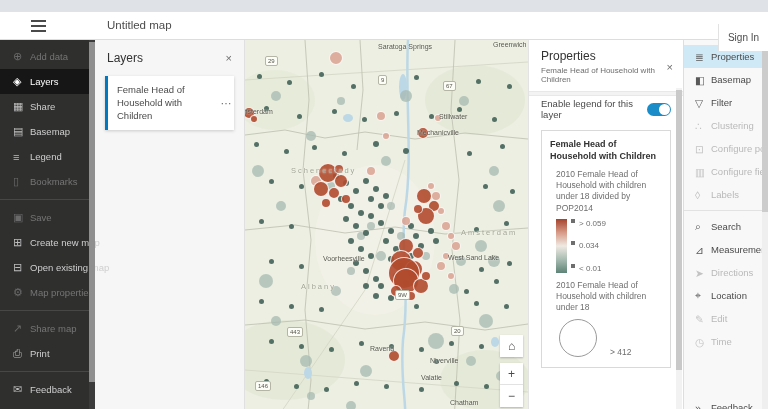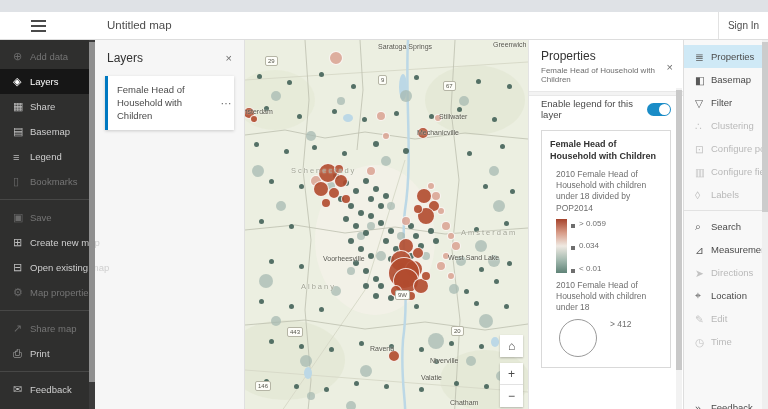--- a/index.html
+++ b/index.html
@@ -4,21 +4,21 @@
 <style>
   html,body{margin:0;padding:0;background:#dfe2e6;}
   *{box-sizing:border-box;font-family:"Liberation Sans",sans-serif;}
   .app{position:relative;width:768px;height:409px;background:#fff;overflow:hidden;font-size:11px;color:#323232;margin-top:12px;}
 
   
   .topbar{position:absolute;left:0;top:0;width:768px;height:28px;background:#fff;border-bottom:1px solid #ddd;z-index:30;}
   .hamburger{position:absolute;left:31px;top:8px;width:15px;height:12px;cursor:pointer;display:flex;flex-direction:column;justify-content:space-between;}
   .hamburger span{display:block;height:2px;background:#4a4a4a;}
   .map-title{position:absolute;left:107px;top:7px;font-size:11.5px;color:#4c4c4c;}
-  .signin{position:absolute;right:0;top:0;height:27px;width:50px;background:#fff;border:none;border-left:1px solid #e2e2e2;font-size:10px;color:#4c4c4c;cursor:pointer;}
+  .signin{position:absolute;right:0;top:12px;height:27px;width:50px;background:#fff;border:none;border-left:1px solid #e2e2e2;font-size:10px;color:#4c4c4c;cursor:pointer;}
 
   
   .leftbar{position:absolute;left:0;top:28px;width:95px;height:381px;background:#2f2f2e;padding-top:4px;z-index:20;}
   .lb-item{height:25px;display:flex;align-items:center;padding-left:13px;cursor:pointer;color:#cfcfcf;}
   .lb-item .ic{width:17px;font-size:11px;color:#bdbdbd;flex:0 0 17px;text-align:left;}
   .lb-item .lb-label{font-size:9.5px;white-space:nowrap;}
   .lb-item.active{background:#161616;color:#fff;}
   .lb-item.active .ic{color:#fff;}
   .lb-item.disabled{color:#757575;cursor:default;}
   .lb-item.disabled .ic{color:#6a6a6a;}
@@ -62,24 +62,24 @@
   .pp-toggle-row{display:flex;justify-content:space-between;align-items:center;padding:2px 12px 10px 12px;}
   .pp-toggle-label{font-size:9.5px;color:#4a4a4a;}
   .toggle{position:relative;width:26px;height:13px;border-radius:7px;cursor:pointer;}
   .toggle .knob{position:absolute;right:1px;top:1px;width:11px;height:11px;border-radius:50%;background:#fff;}
   .legend-box{margin:0 12px 10px 12px;border:1px solid #d9d9d9;padding:8px 8px 10px 8px;}
   .lg-title{font-size:9px;font-weight:bold;color:#323232;line-height:1.3;}
   .lg-sub{font-size:8.5px;color:#6e6e6e;line-height:1.3;margin:7px 0 5px 6px;}
   .ramp-wrap{display:flex;margin-left:6px;}
   .ramp{width:11px;height:54px;}
   .ramp-labels{display:flex;flex-direction:column;justify-content:space-between;margin-left:4px;}
-  .ramp-stop{display:flex;align-items:flex-end;font-size:8px;color:#6e6e6e;}
+  .ramp-stop{display:flex;align-items:flex-start;font-size:8px;color:#6e6e6e;}
   .ramp-stop .sq{width:4px;height:4px;background:#6e6e6e;margin-right:4px;}
   .size-rows{margin-left:6px;margin-top:4px;}
-  .size-row{display:flex;align-items:flex-start;margin-top:6px;}
+  .size-row{display:flex;align-items:flex-end;margin-top:6px;}
   .size-circle-cell{width:44px;display:flex;justify-content:center;}
   .size-circle{border:1px solid #9a9a9a;border-radius:50%;background:transparent;}
   .size-label{font-size:8.5px;color:#6e6e6e;margin-left:10px;}
   .pp-scroll{position:absolute;right:1px;top:48px;width:6px;height:333px;background:#f2f2f2;}
   .pp-scroll .thumb{position:absolute;top:2px;width:6px;height:280px;background:#c9c9c9;}
 
   
   .rightbar{position:absolute;left:683px;top:28px;width:85px;height:381px;background:#f8f8f8;border-left:1px solid #dedede;padding-top:5px;z-index:20;}
   .rb-item{height:23px;display:flex;align-items:center;padding-left:11px;cursor:pointer;color:#4a4a4a;}
   .rb-item .ic{width:16px;font-size:10.5px;color:#595959;flex:0 0 16px;}

